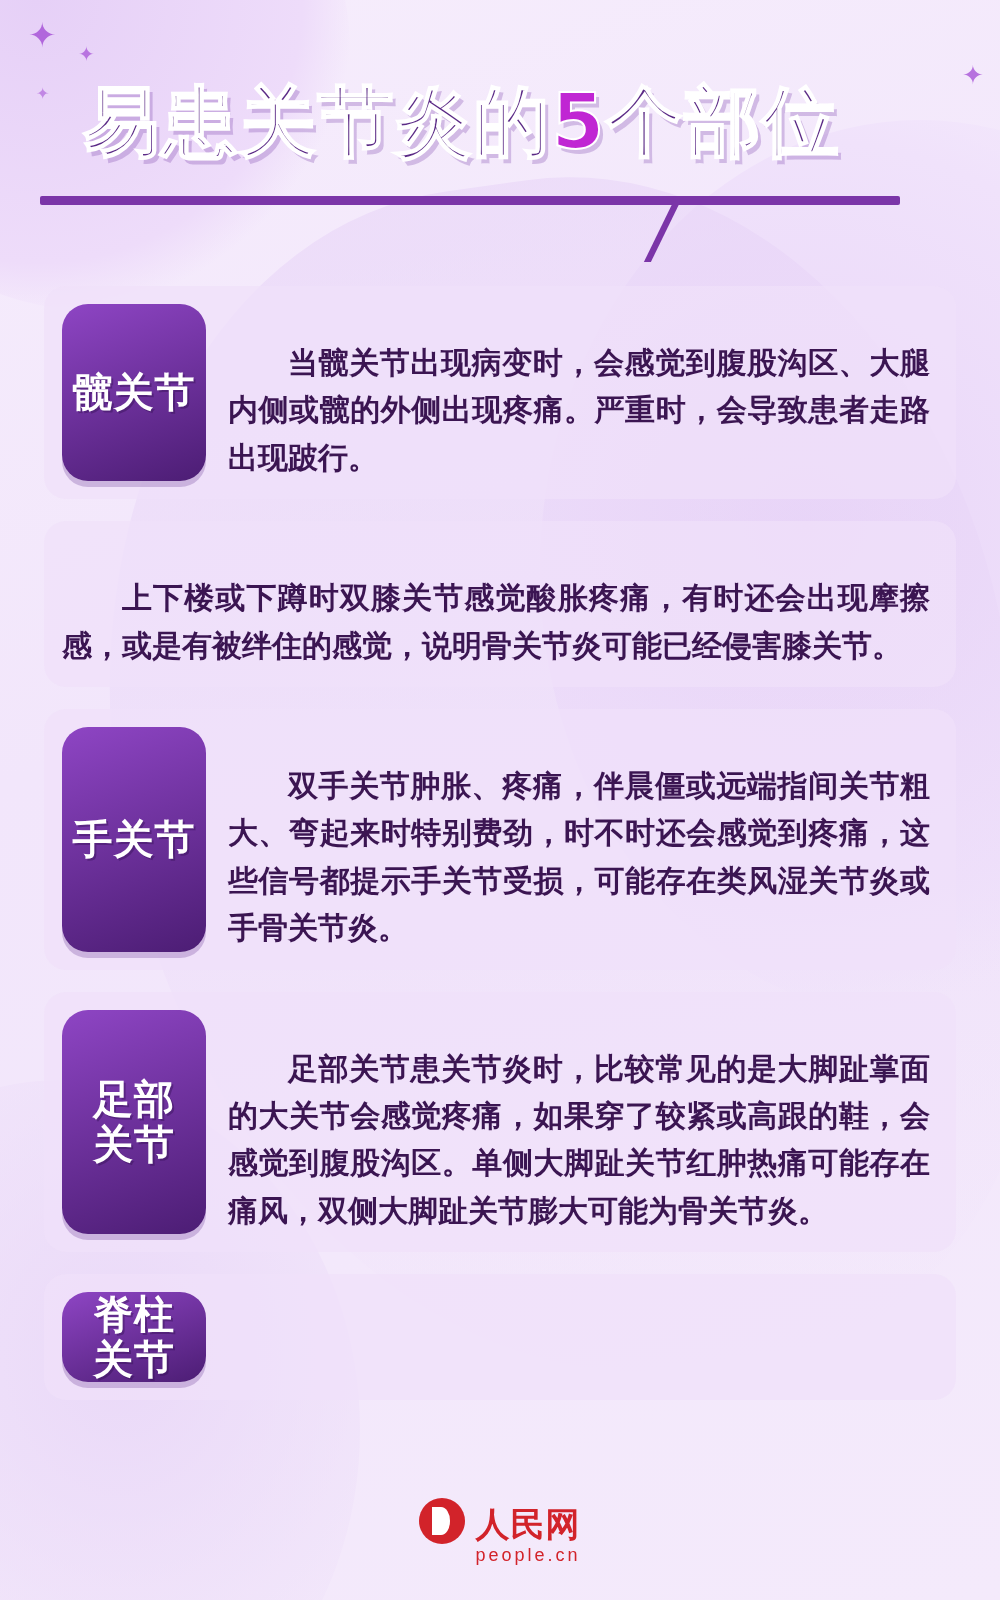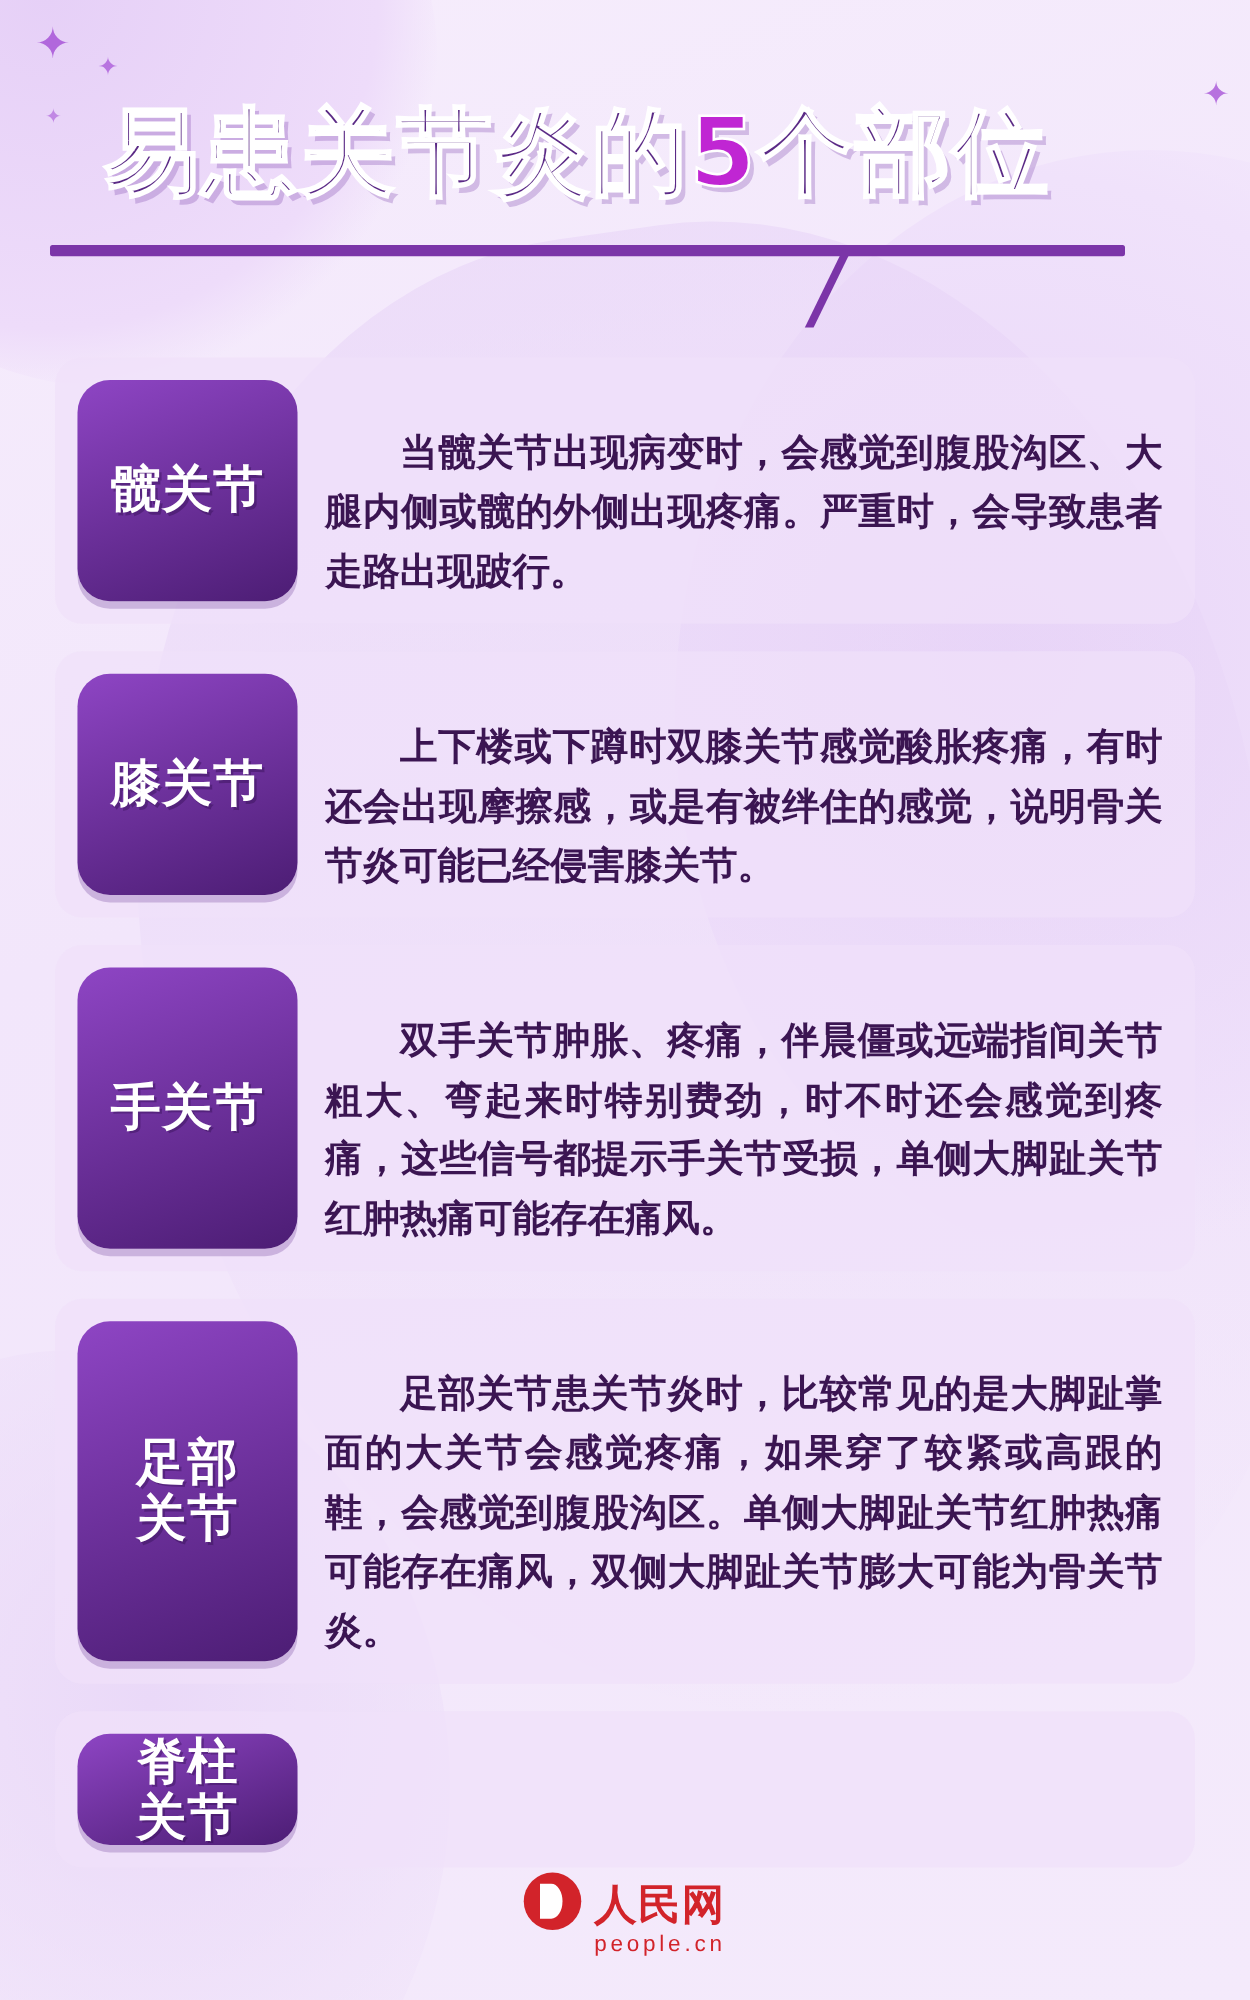--- a/index.html
+++ b/index.html
@@ -117,21 +117,21 @@
     display: flex;
     align-items: stretch;
     background: rgba(240, 225, 250, .72);
     border-radius: 22px;
     margin-bottom: 22px;
     padding: 18px 26px 18px 18px;
     box-sizing: border-box;
   }
   .tag {
     flex: 0 0 auto;
-    width: 176px;
+    width: 144px;
     margin-right: 22px;
     border-radius: 26px;
     background: linear-gradient(160deg, #8e45c4 0%, #4c1d74 100%);
     box-shadow: 0 6px 0 rgba(90,40,140,.25);
     display: flex;
     align-items: center;
     justify-content: center;
     text-align: center;
   }
   .tag-label {
@@ -233,34 +233,31 @@
     <div class="card">
       <div class="tag">
         <div class="tag-label">髋关节</div>
       </div>
       <div class="card-body">
         <div class="card-text">当髋关节出现病变时，会感觉到腹股沟区、大腿内侧或髋的外侧出现疼痛。严重时，会导致患者走路出现跛行。</div>
       </div>
     </div>
 
     <div class="card">
-      <div class="tag">
-        <div class="tag-label">膝关节</div>
-      </div>
       <div class="card-body">
         <div class="card-text">上下楼或下蹲时双膝关节感觉酸胀疼痛，有时还会出现摩擦感，或是有被绊住的感觉，说明骨关节炎可能已经侵害膝关节。</div>
       </div>
     </div>
 
     <div class="card">
       <div class="tag">
         <div class="tag-label">手关节</div>
       </div>
       <div class="card-body">
-        <div class="card-text">双手关节肿胀、疼痛，伴晨僵或远端指间关节粗大、弯起来时特别费劲，时不时还会感觉到疼痛，这些信号都提示手关节受损，单侧大脚趾关节红肿热痛可能存在痛风。</div>
+        <div class="card-text">双手关节肿胀、疼痛，伴晨僵或远端指间关节粗大、弯起来时特别费劲，时不时还会感觉到疼痛，这些信号都提示手关节受损，可能存在类风湿关节炎或手骨关节炎。</div>
       </div>
     </div>
 
     <div class="card">
       <div class="tag">
         <div class="tag-label">足部
 关节</div>
       </div>
       <div class="card-body">
         <div class="card-text">足部关节患关节炎时，比较常见的是大脚趾掌面的大关节会感觉疼痛，如果穿了较紧或高跟的鞋，会感觉到腹股沟区。单侧大脚趾关节红肿热痛可能存在痛风，双侧大脚趾关节膨大可能为骨关节炎。</div>

